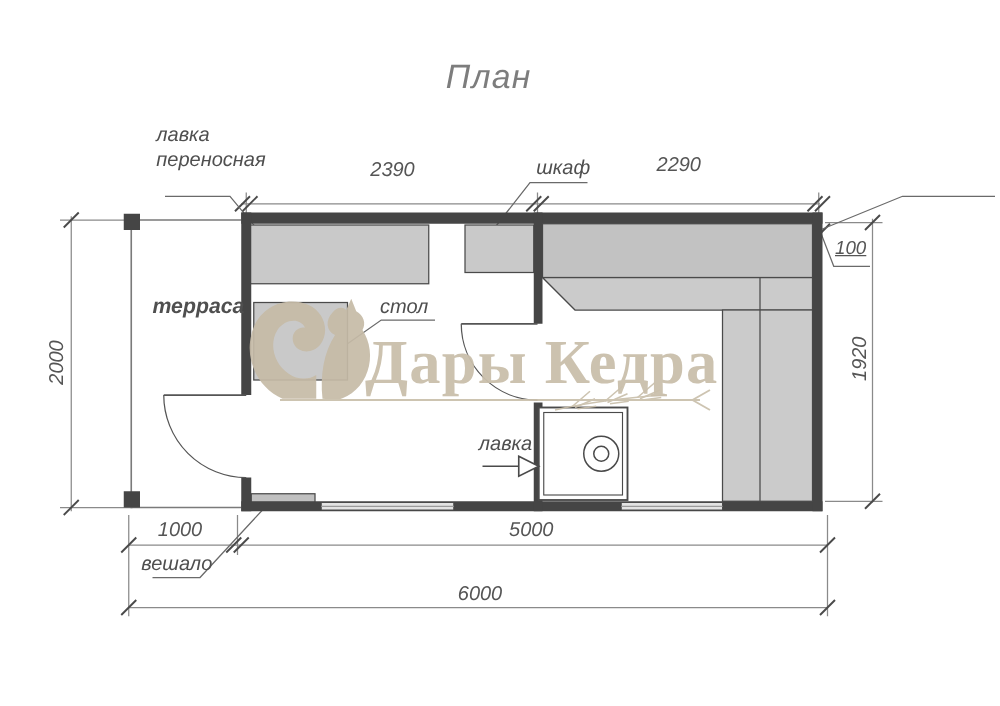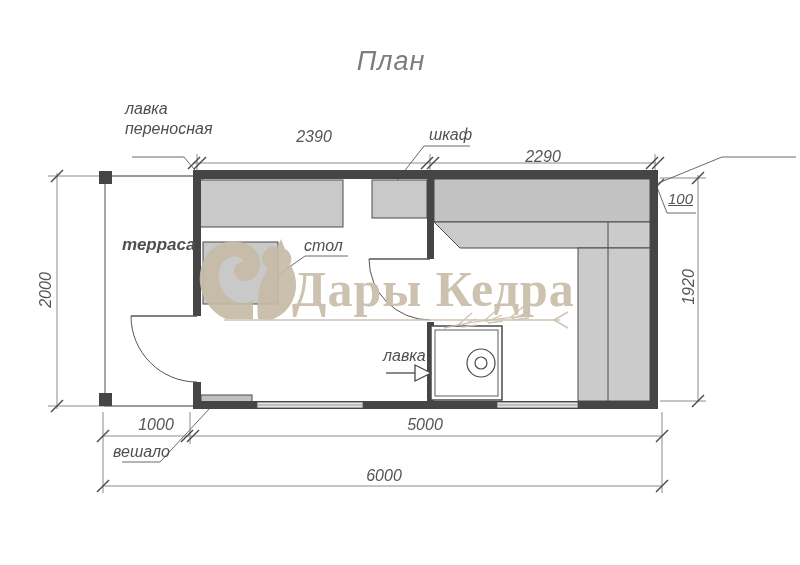--- a/index.html
+++ b/index.html
@@ -170,23 +170,23 @@
     <div>переносная</div>
   </div>
 
   <div class="lbl" style="left:429px;top:109px;">шкаф</div>
   <div class="lbl" style="left:122px;top:219px;font-size:17px;font-weight:bold;">терраса</div>
   <div class="lbl" style="left:304px;top:220px;">стол</div>
   <div class="lbl" style="left:383px;top:330px;">лавка</div>
   <div class="lbl" style="left:113px;top:426px;">вешало</div>
 
   <div class="dim c" style="left:284px;top:112px;">2390</div>
-  <div class="dim c" style="left:513px;top:132px;">2290</div>
+  <div class="dim c" style="left:513px;top:108px;">2290</div>
   <div class="dim" style="left:668px;top:174px;font-size:15px;text-decoration:underline;">100</div>
   <div class="dim c rot" style="left:16px;top:265px;">2000</div>
   <div class="dim c rot" style="left:659px;top:262px;">1920</div>
-  <div class="dim c" style="left:126px;top:400px;">1000</div>
+  <div class="dim c" style="left:114px;top:400px;">1000</div>
   <div class="dim c" style="left:395px;top:400px;">5000</div>
   <div class="dim c" style="left:354px;top:451px;">6000</div>
 
   <div id="wm-brand">Дары Кедра</div>
 
 </div>
 
 </body></html>

